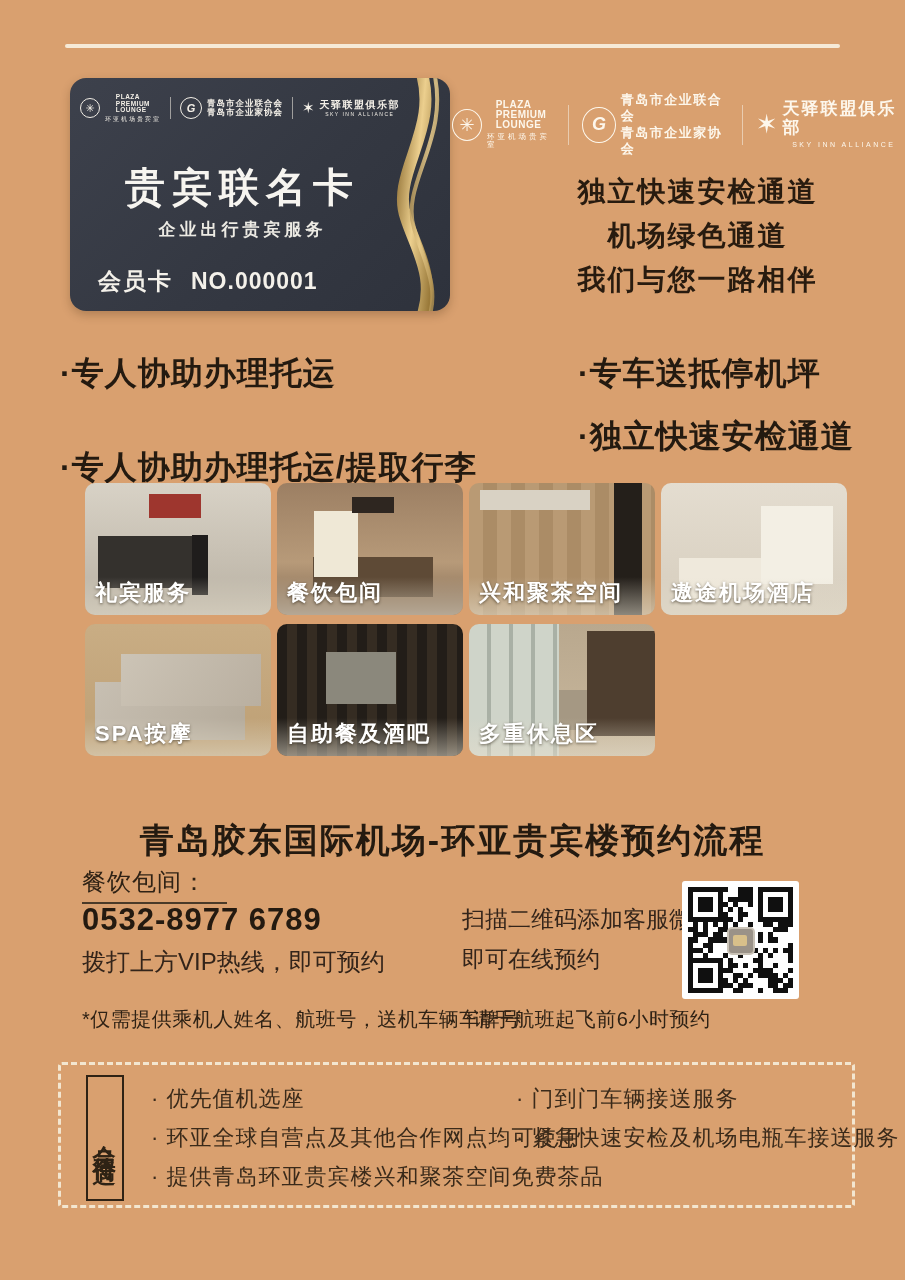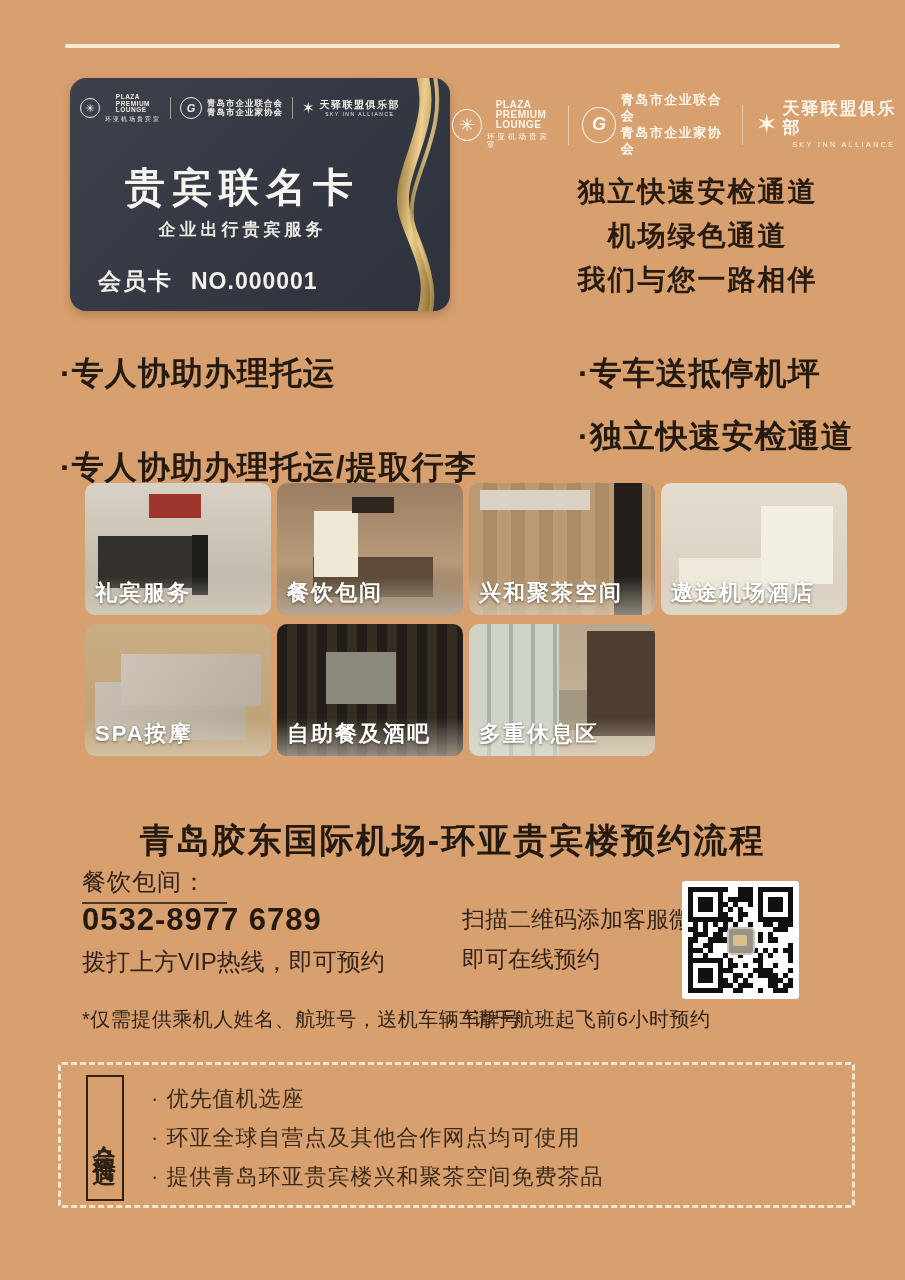--- a/index.html
+++ b/index.html
@@ -518,15 +518,19 @@
 
   <div class="membership-box">
     <div class="member-label-box">
       <span class="member-label-text">会员待遇</span>
     </div>
     <ul class="member-list ml-left">
       <li>· 优先值机选座</li>
       <li>· 环亚全球自营点及其他合作网点均可使用</li>
       <li>· 提供青岛环亚贵宾楼兴和聚茶空间免费茶品</li>
     </ul>
+    <ul class="member-list ml-right">
+      <li>· 门到门车辆接送服务</li>
+      <li>· 紧急快速安检及机场电瓶车接送服务</li>
+    </ul>
   </div>
 
 </div>
 
 </body></html>

